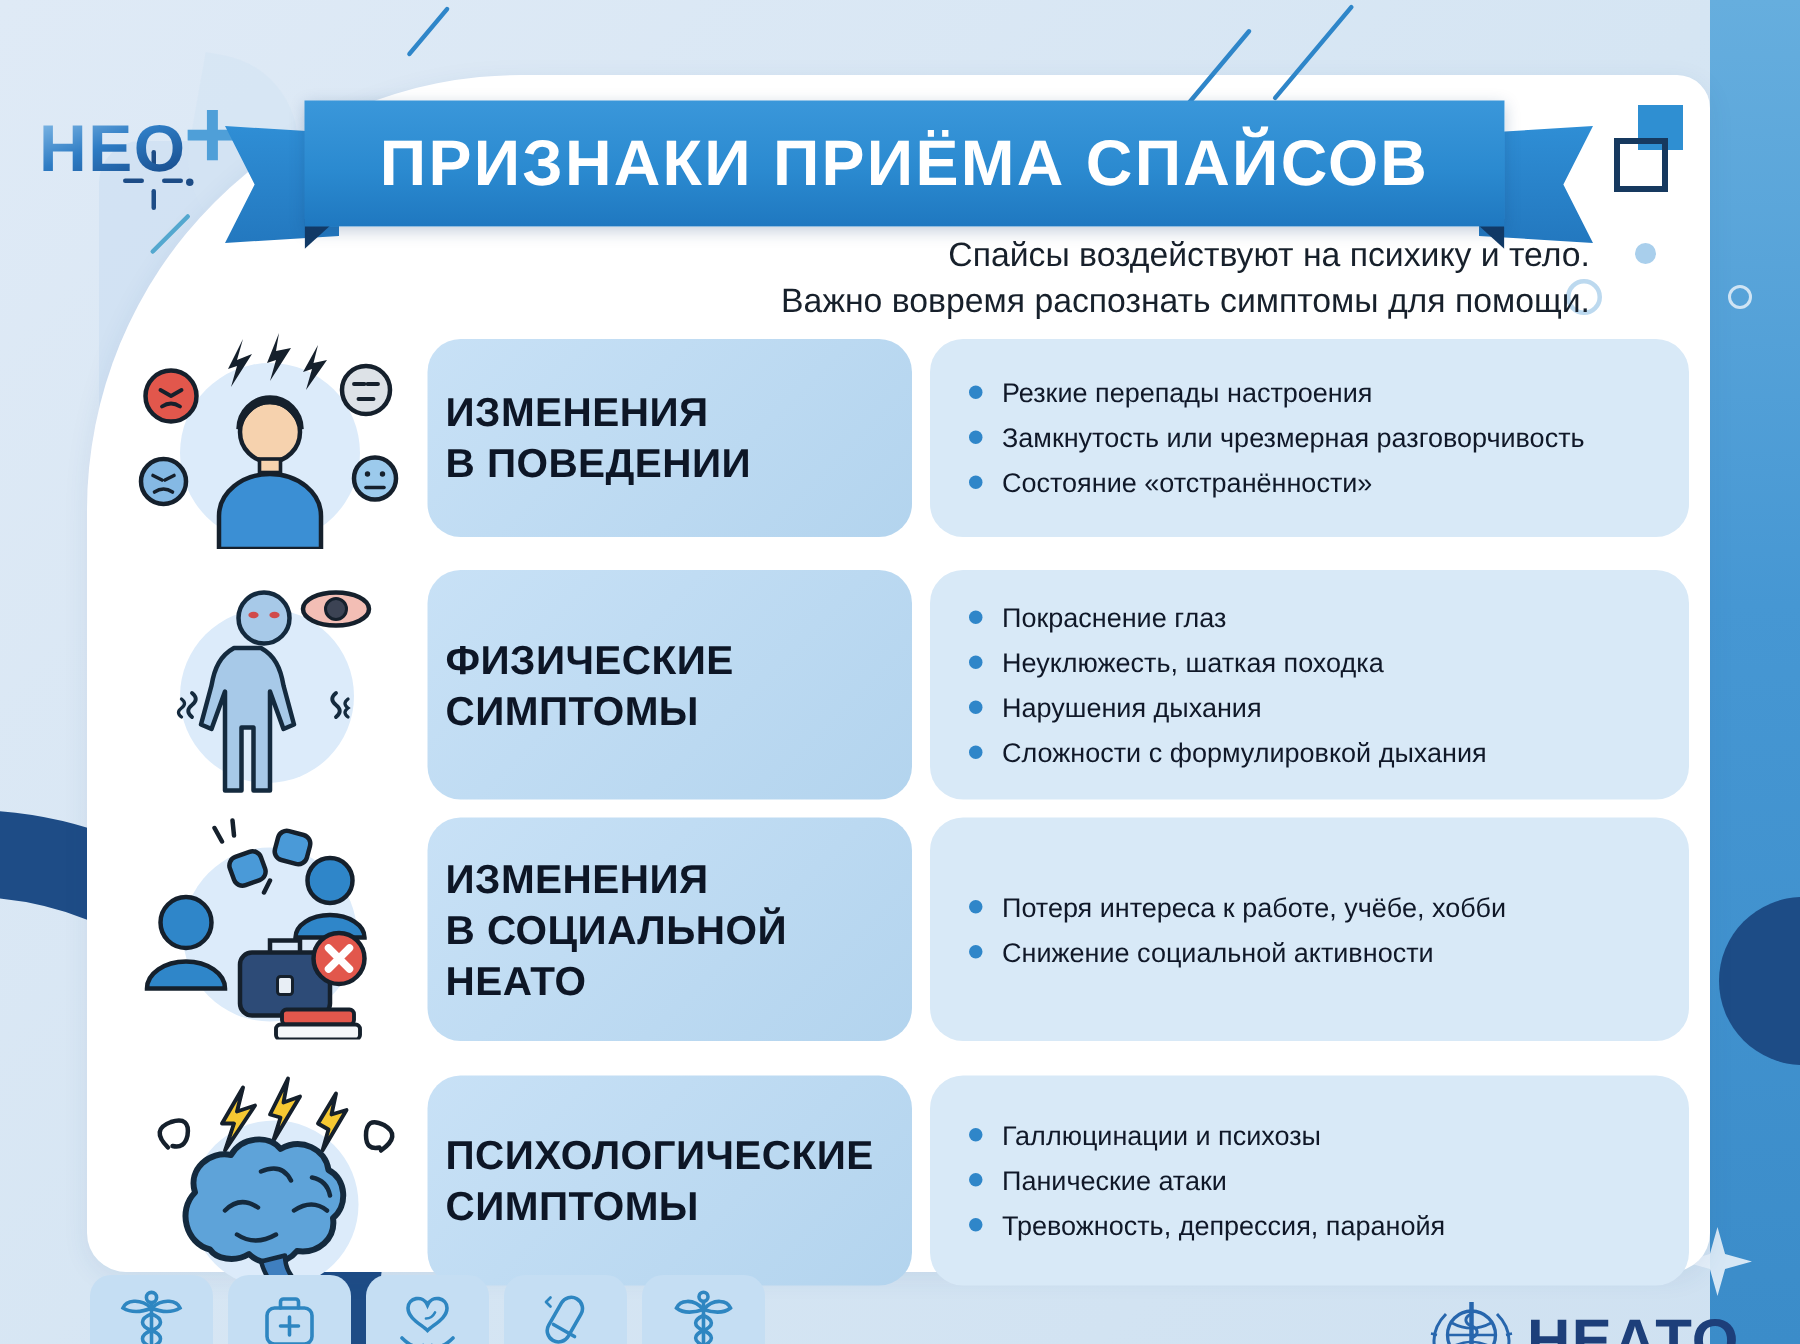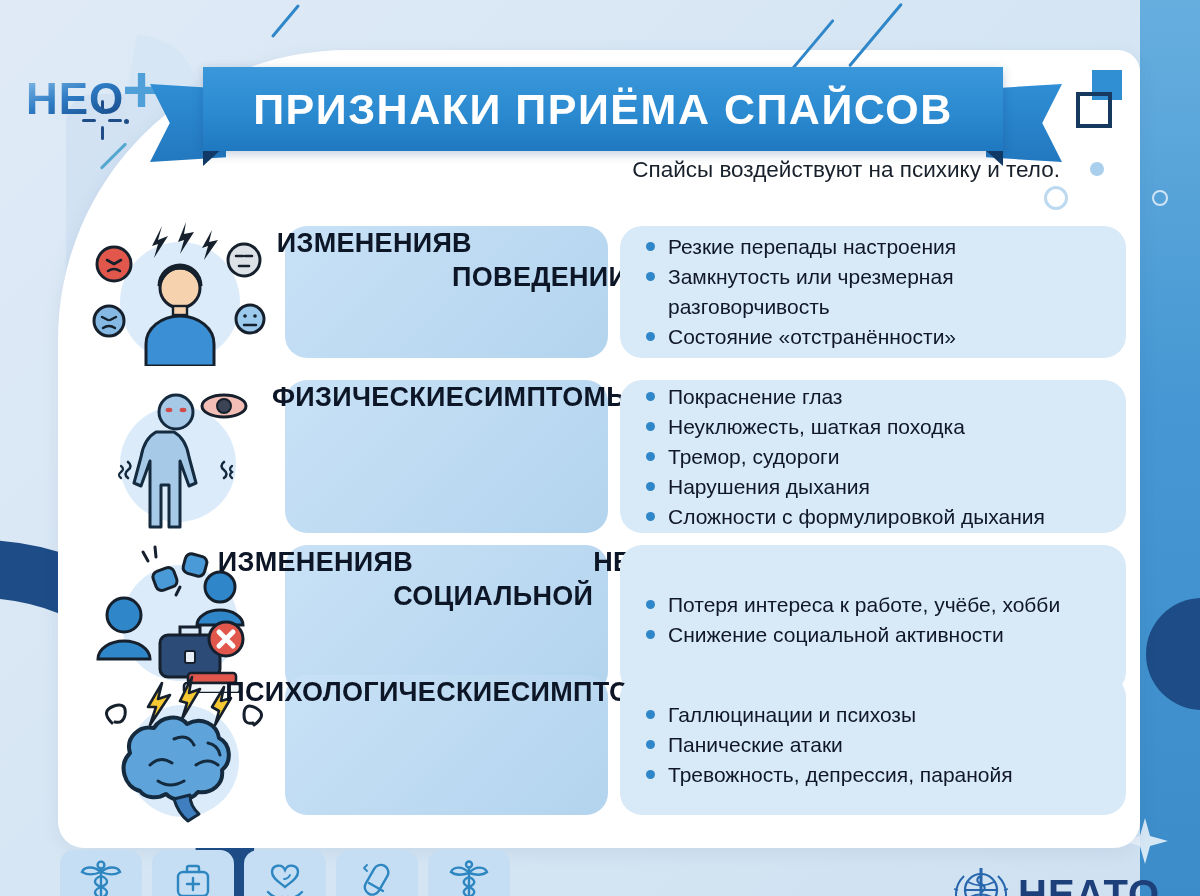--- a/index.html
+++ b/index.html
@@ -63,31 +63,31 @@
 
   
   .intro{left:160px;top:154px;width:900px;text-align:right;color:#17202b;
          font-size:22.5px;font-weight:500;line-height:31px;}
 
   
   .row{left:0;width:1200px;}
   .r1{top:226px;height:132px;}
   .r2{top:380px;height:153px;}
   .r3{top:545px;height:149px;}
-  .r4{top:675px;height:140px;}
+  .r4{top:717px;height:140px;}
   .head{position:absolute;left:285px;top:0;width:323px;height:100%;
         background:linear-gradient(135deg,#c8e1f6 0%,#b3d4ee 100%);
-        border-radius:22px;display:flex;flex-direction:row;justify-content:center;
+        border-radius:22px;display:flex;flex-direction:column;justify-content:center;
         padding-left:12px;box-sizing:border-box;}
   .head div{font-size:27px;font-weight:800;color:#0d1626;line-height:34px;letter-spacing:.3px;}
   .list{position:absolute;left:620px;top:0;width:506px;height:100%;margin:0;
         background:#d8e9f7;border-radius:22px;list-style:none;
         display:flex;flex-direction:column;justify-content:center;
         padding:8px 16px 8px 26px;box-sizing:border-box;}
-  .list li{display:flex;gap:13px;font-size:21px;color:#101828;line-height:30px;}
+  .list li{display:flex;gap:13px;font-size:18px;color:#101828;line-height:30px;}
   .list li::before{content:"";flex:0 0 9px;width:9px;height:9px;border-radius:50%;
                    background:#2f86c9;margin-top:10px;}
   .icon{position:absolute;}
 
   
   .fbox{top:850px;width:82px;height:60px;border-radius:14px 14px 0 0;background:#c5def3;
         display:flex;justify-content:center;}
   .fbox svg{margin-top:8px;}
   .who-text{left:1018px;top:864px;font-size:40px;font-weight:800;color:#1d3f7a;letter-spacing:1px;line-height:60px;}
 </style>
@@ -125,20 +125,21 @@
 <div class="abs flag flag-l"></div>
 <div class="abs flag flag-r"></div>
 <div class="abs fold fold-l"></div>
 <div class="abs fold fold-r"></div>
 <div class="abs ribbon">
   <h1>ПРИЗНАКИ ПРИЁМА СПАЙСОВ</h1>
 </div>
 
 <div class="abs intro">
   <div>Спайсы воздействуют на психику и тело.</div>
+  <div>Важно вовремя распознать симптомы для помощи.</div>
 </div>
 
 <section class="abs row r1">
   <svg class="icon" style="left:82px;top:-6px" width="196" height="146" viewBox="0 0 196 146">
     <circle cx="98" cy="82" r="60" fill="#dcebfa"></circle>
     <path d="M70 26 L80 6 L76 20 L86 16 L72 38 L76 24 Z" fill="#15202c"></path>
     <path d="M96 22 L104 2 L102 14 L112 12 L98 34 L102 20 Z" fill="#15202c"></path>
     <path d="M120 28 L130 10 L127 22 L136 20 L122 40 L126 26 Z" fill="#15202c"></path>
     <circle cx="32" cy="44" r="17" fill="#e2574c" stroke="#15202c" stroke-width="3"></circle>
     <path d="M25 40 l7 4 M32 44 l7 -4 M26 51 q6 -4 12 0" stroke="#15202c" stroke-width="2.6" fill="none" stroke-linecap="round"></path>
@@ -192,23 +193,20 @@
 
   </div>
   <ul class="list" style="font-size:20px">
     <li>
         <span>Покраснение глаз</span>
       </li>
     <li>
         <span>Неуклюжесть, шаткая походка</span>
       </li>
     <li>
-        <span>Тремор, судороги</span>
-      </li>
-    <li>
         <span>Нарушения дыхания</span>
       </li>
     <li>
         <span>Сложности с формулировкой дыхания</span>
       </li>
   </ul>
 </section>
 
 <section class="abs row r3">
   <svg class="icon" style="left:84px;top:-4px" width="196" height="152" viewBox="0 0 196 152">

